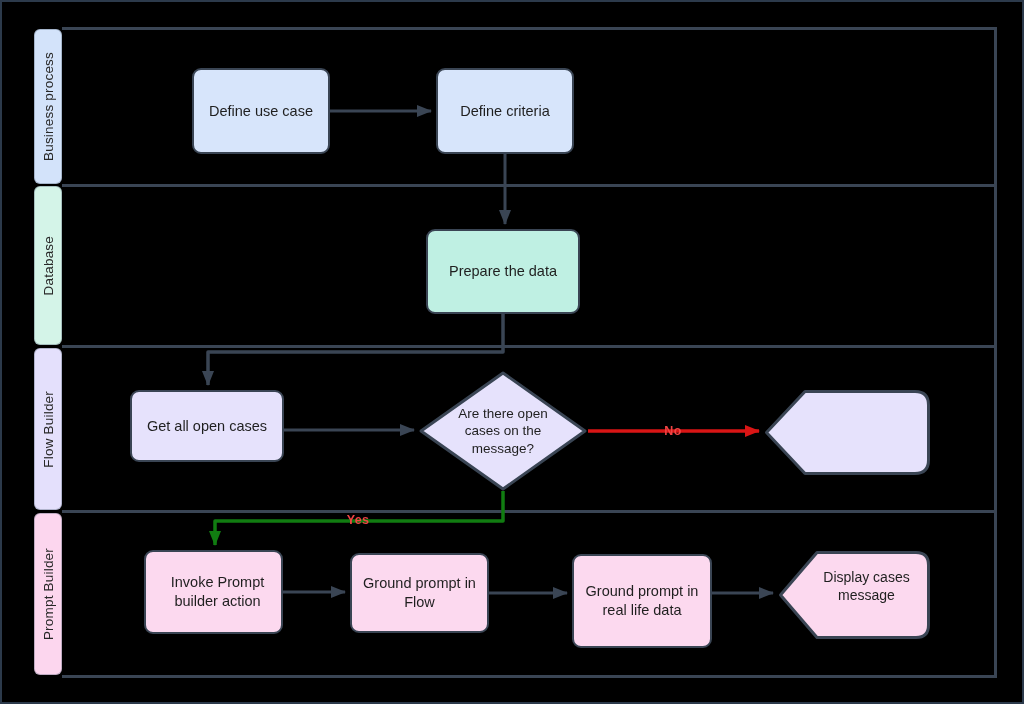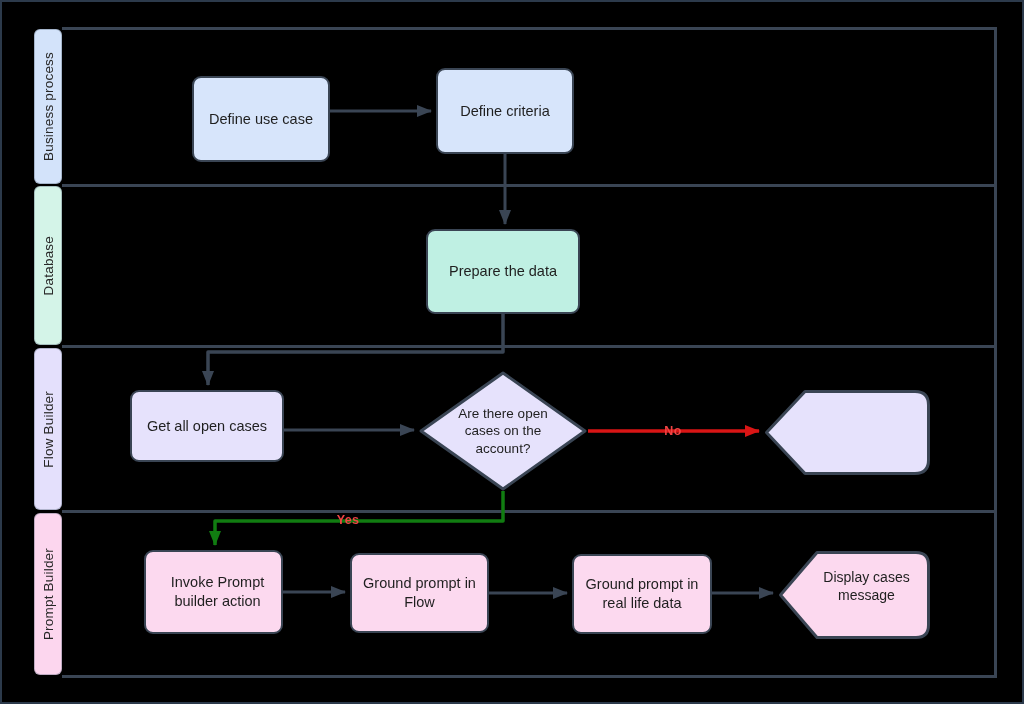--- a/index.html
+++ b/index.html
@@ -79,61 +79,61 @@
     <path d="M503,152 L503,222" fill="none" stroke-width="3" marker-end="url(#mDark)" stroke="#3a4554"></path>
     <path d="M501,312 L501,350 L206,350 L206,383" fill="none" stroke-width="3.5" marker-end="url(#mDark)" stroke-linejoin="round" stroke="#3a4554"></path>
     <path d="M282,428 L412,428" fill="none" stroke-width="3" marker-end="url(#mDark)" stroke="#3a4554"></path>
     <path d="M586,429 L757,429" fill="none" stroke-width="3.5" marker-end="url(#mRed)" stroke="#d91515"></path>
     <path d="M501,489 L501,519 L213,519 L213,543" fill="none" stroke-width="3.5" marker-end="url(#mGreen)" stroke-linejoin="round" stroke="#117c11"></path>
     <path d="M281,590 L343,590" fill="none" stroke-width="3" marker-end="url(#mDark)" stroke="#3a4554"></path>
     <path d="M487,591 L565,591" fill="none" stroke-width="3" marker-end="url(#mDark)" stroke="#3a4554"></path>
     <path d="M710,591 L771,591" fill="none" stroke-width="3" marker-end="url(#mDark)" stroke="#3a4554"></path>
   </svg>
 
-  <div class="node" style="left: 190px; top: 74px; width: 138px; height: 86px; background-color: rgb(215, 229, 251);">
+  <div class="node" style="left: 190px; top: 66px; width: 138px; height: 86px; background-color: rgb(215, 229, 251);">
     <span>Define use case</span>
   </div>
   <div class="node" style="left: 424px; top: 227px; width: 154px; height: 85px; background-color: rgb(191, 240, 227);">
     <span>Prepare the data</span>
   </div>
 
   <div class="node" style="left: 434px; top: 66px; width: 138px; height: 86px; background-color: rgb(215, 229, 251);">
     <span>Define criteria</span>
   </div>
 
   <div class="node" style="left: 128px; top: 388px; width: 154px; height: 72px; background-color: rgb(230, 226, 252);">
     <span>Get all open cases</span>
   </div>
 
   <div class="shape-wrap" style="left:417px;top:369px;width:168px;height:120px;">
     <svg width="168" height="120" viewBox="0 0 168 120">
       <polygon points="84,2 166,60 84,118 2,60" stroke-width="3" stroke-linejoin="round" fill="#e6e2fc" stroke="#3a4554"></polygon>
     </svg>
-    <div class="shape-label diamond-label">Are there open cases on the account?</div>
+    <div class="shape-label diamond-label">Are there open cases on the message?</div>
   </div>
 
   <div class="shape-wrap" style="left:763px;top:388px;width:165px;height:85px;">
     <svg width="165" height="85" viewBox="0 0 165 85">
       <path d="M40 1.5 H150 Q163.5 1.5 163.5 15 V70 Q163.5 83.5 150 83.5 H40 L1.5 42.5 Z" stroke-width="3" stroke-linejoin="round" fill="#e6e2fc" stroke="#3a4554"></path>
     </svg>
   </div>
 
   <div class="node" style="left: 142px; top: 548px; width: 139px; height: 84px; background-color: rgb(252, 217, 239); padding-left: 16px;">
     <span>Invoke Prompt builder action</span>
   </div>
   <div class="node" style="left: 348px; top: 551px; width: 139px; height: 80px; background-color: rgb(252, 217, 239); align-items: center;">
     <span>Ground prompt in Flow</span>
   </div>
-  <div class="node" style="left: 570px; top: 552px; width: 140px; height: 80px; background-color: rgb(252, 217, 239);">
+  <div class="node" style="left: 570px; top: 552px; width: 140px; height: 94px; background-color: rgb(252, 217, 239);">
     <span>Ground prompt in real life data</span>
   </div>
 
   <div class="shape-wrap" style="left:777px;top:549px;width:151px;height:72px;">
     <svg width="151" height="88" viewBox="0 0 151 88">
       <path d="M38 1.5 H137 Q149.5 1.5 149.5 14 V74 Q149.5 86.5 137 86.5 H38 L1.5 44 Z" stroke-width="3" stroke-linejoin="round" fill="#fcd9ef" stroke="#3a4554"></path>
     </svg>
     <div class="shape-label display-label">Display cases message</div>
   </div>
 
   <div class="edge-label" style="left:671px;top:429px;">No</div>
-  <div class="edge-label" style="left:346px;top:518px;">Yes</div>
+  <div class="edge-label" style="left:356px;top:518px;">Yes</div>
 
 </div>
 
 </body></html>

